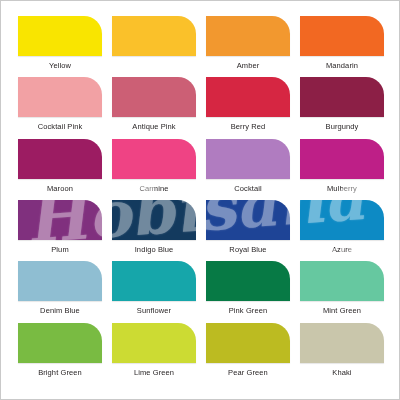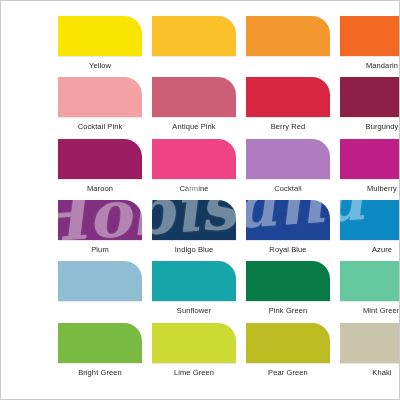--- a/index.html
+++ b/index.html
@@ -40,21 +40,20 @@
     grid-template-rows: repeat(6, 1fr);
     column-gap: 10px;
     row-gap: 0px;
     z-index: 2;
   }
   .swatch-cell {
     display: flex;
     flex-direction: column;
     align-items: stretch;
     justify-content: flex-start;
-    margin-left: 40px;
   }
   .swatch-chip {
     width: 84px;
     height: 40px;
     border-radius: 0 18px 0 0;
     box-shadow: 0 1px 1px rgba(0,0,0,0.10);
   }
   .swatch-label {
     width: 84px;
     text-align: center;
@@ -110,20 +109,21 @@
   <div id="grid">
       <div class="swatch-cell">
         <div class="swatch-chip" style="background: rgb(249, 229, 0);"></div>
         <div class="swatch-label">Yellow</div>
       </div>
       <div class="swatch-cell">
         <div class="swatch-chip" style="background: rgb(250, 193, 42);"></div>
       </div>
       <div class="swatch-cell">
         <div class="swatch-chip" style="background: rgb(242, 152, 47);"></div>
+        <div class="swatch-label">Amber</div>
       </div>
       <div class="swatch-cell">
         <div class="swatch-chip" style="background: rgb(242, 104, 34);"></div>
         <div class="swatch-label">Mandarin</div>
       </div>
       <div class="swatch-cell">
         <div class="swatch-chip" style="background: rgb(242, 161, 164);"></div>
         <div class="swatch-label">Cocktail Pink</div>
       </div>
       <div class="swatch-cell">
@@ -165,20 +165,21 @@
       <div class="swatch-cell">
         <div class="swatch-chip" style="background: rgb(30, 68, 150);"></div>
         <div class="swatch-label">Royal Blue</div>
       </div>
       <div class="swatch-cell">
         <div class="swatch-chip" style="background: rgb(13, 138, 196);"></div>
         <div class="swatch-label">Azure</div>
       </div>
       <div class="swatch-cell">
         <div class="swatch-chip" style="background: rgb(143, 190, 210);"></div>
+        <div class="swatch-label">Denim Blue</div>
       </div>
       <div class="swatch-cell">
         <div class="swatch-chip" style="background: rgb(22, 166, 170);"></div>
         <div class="swatch-label">Sunflower</div>
       </div>
       <div class="swatch-cell">
         <div class="swatch-chip" style="background: rgb(7, 122, 69);"></div>
         <div class="swatch-label">Pink Green</div>
       </div>
       <div class="swatch-cell">

